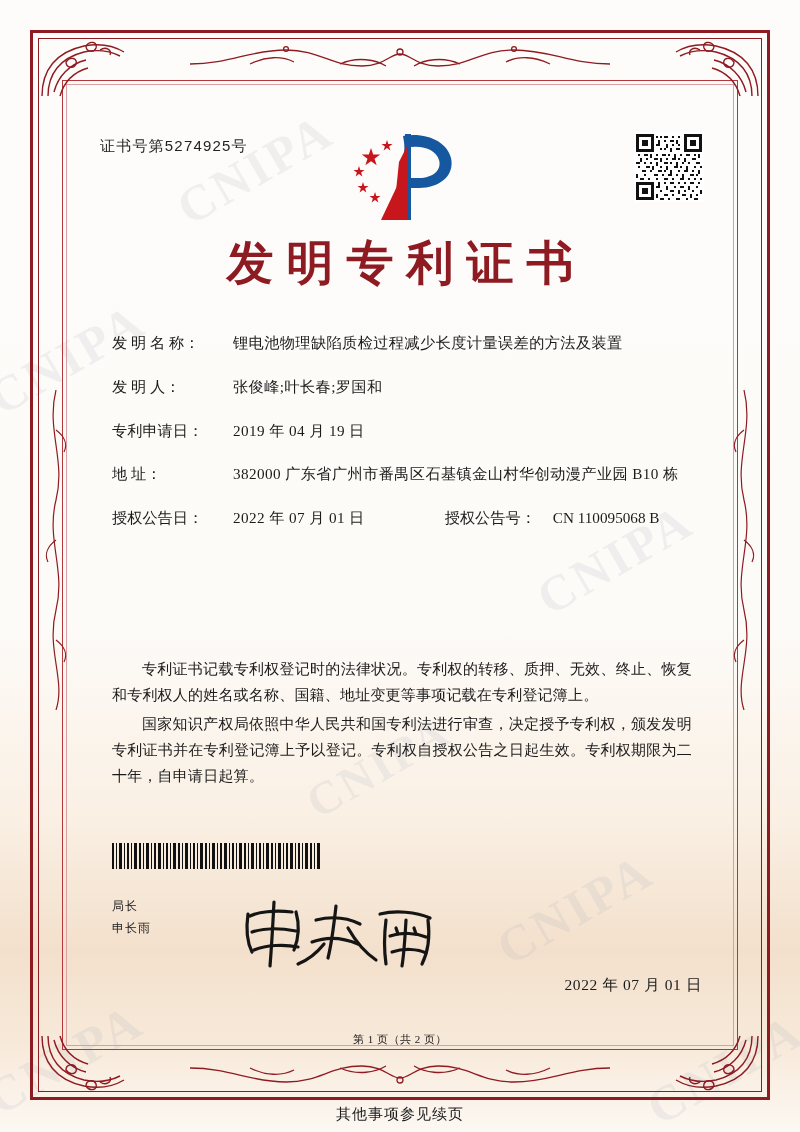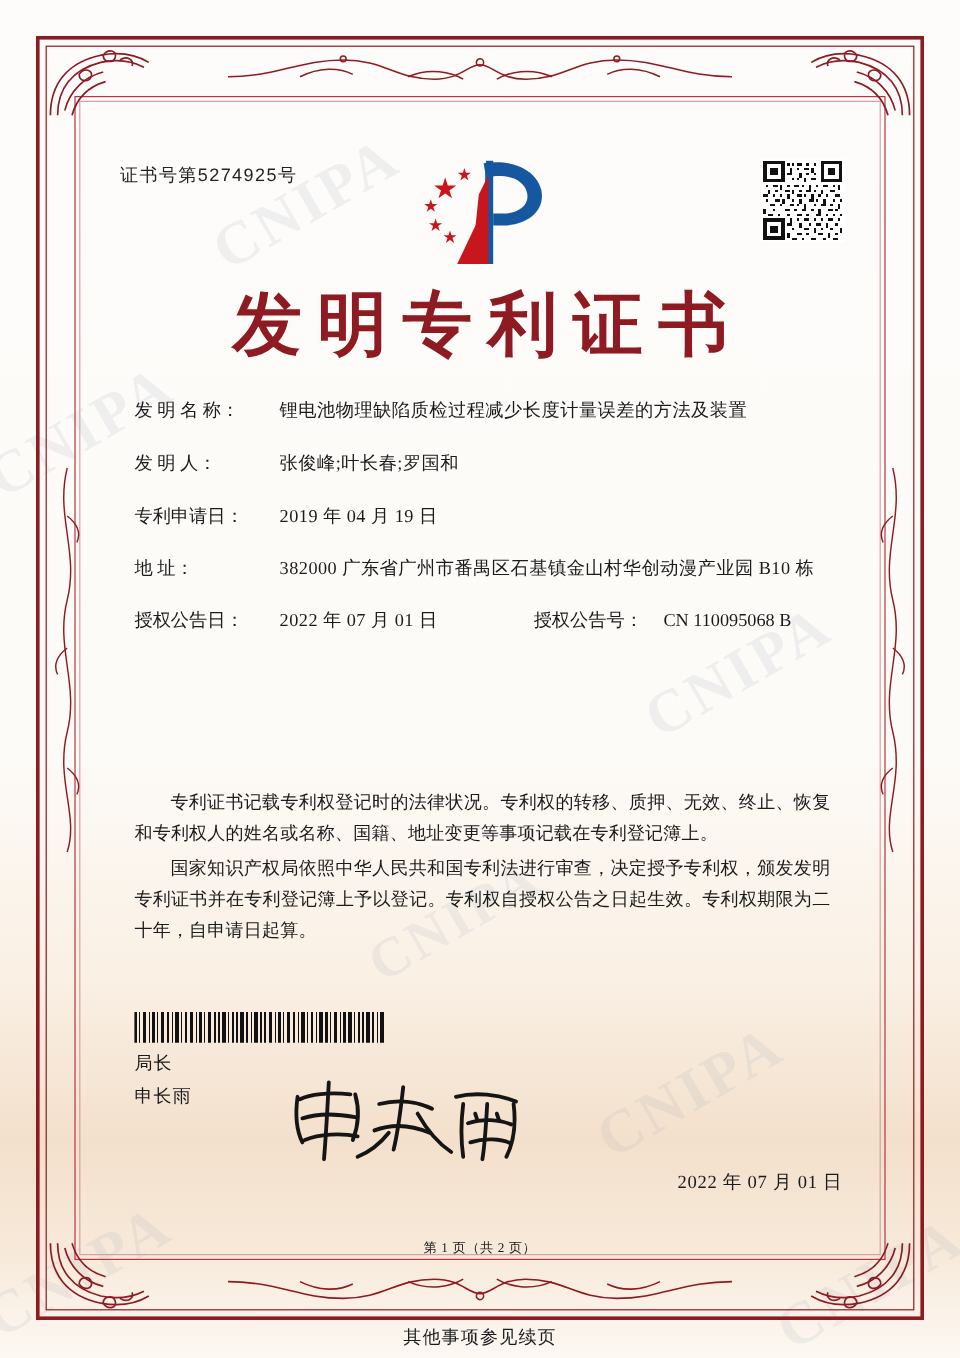--- a/index.html
+++ b/index.html
@@ -135,21 +135,21 @@
     position: absolute;
     right: 96px; top: 132px;
     width: 70px; height: 70px;
   }
 
   .title {
     position: absolute;
     left: 0; right: 0;
     top: 232px;
     text-align: center;
-    font-size: 58px;
+    font-size: 47px;
     font-weight: bold;
     letter-spacing: 13px;
     color: #8e1a22;
     font-family: "Liberation Serif", serif;
     text-indent: 13px;
   }
 
   
   .fields {
     position: absolute;
@@ -201,22 +201,22 @@
     left: 112px;
     top: 843px;
     width: 208px;
     height: 26px;
   }
 
   
   .sig-label {
     position: absolute;
     left: 112px;
-    top: 874px;
-    font-size: 15px;
+    top: 896px;
+    font-size: 12px;
     line-height: 1.8;
     color: #1b1b1b;
     letter-spacing: 1px;
   }
   .signature {
     position: absolute;
     left: 240px;
     top: 898px;
     width: 195px;
     height: 72px;

